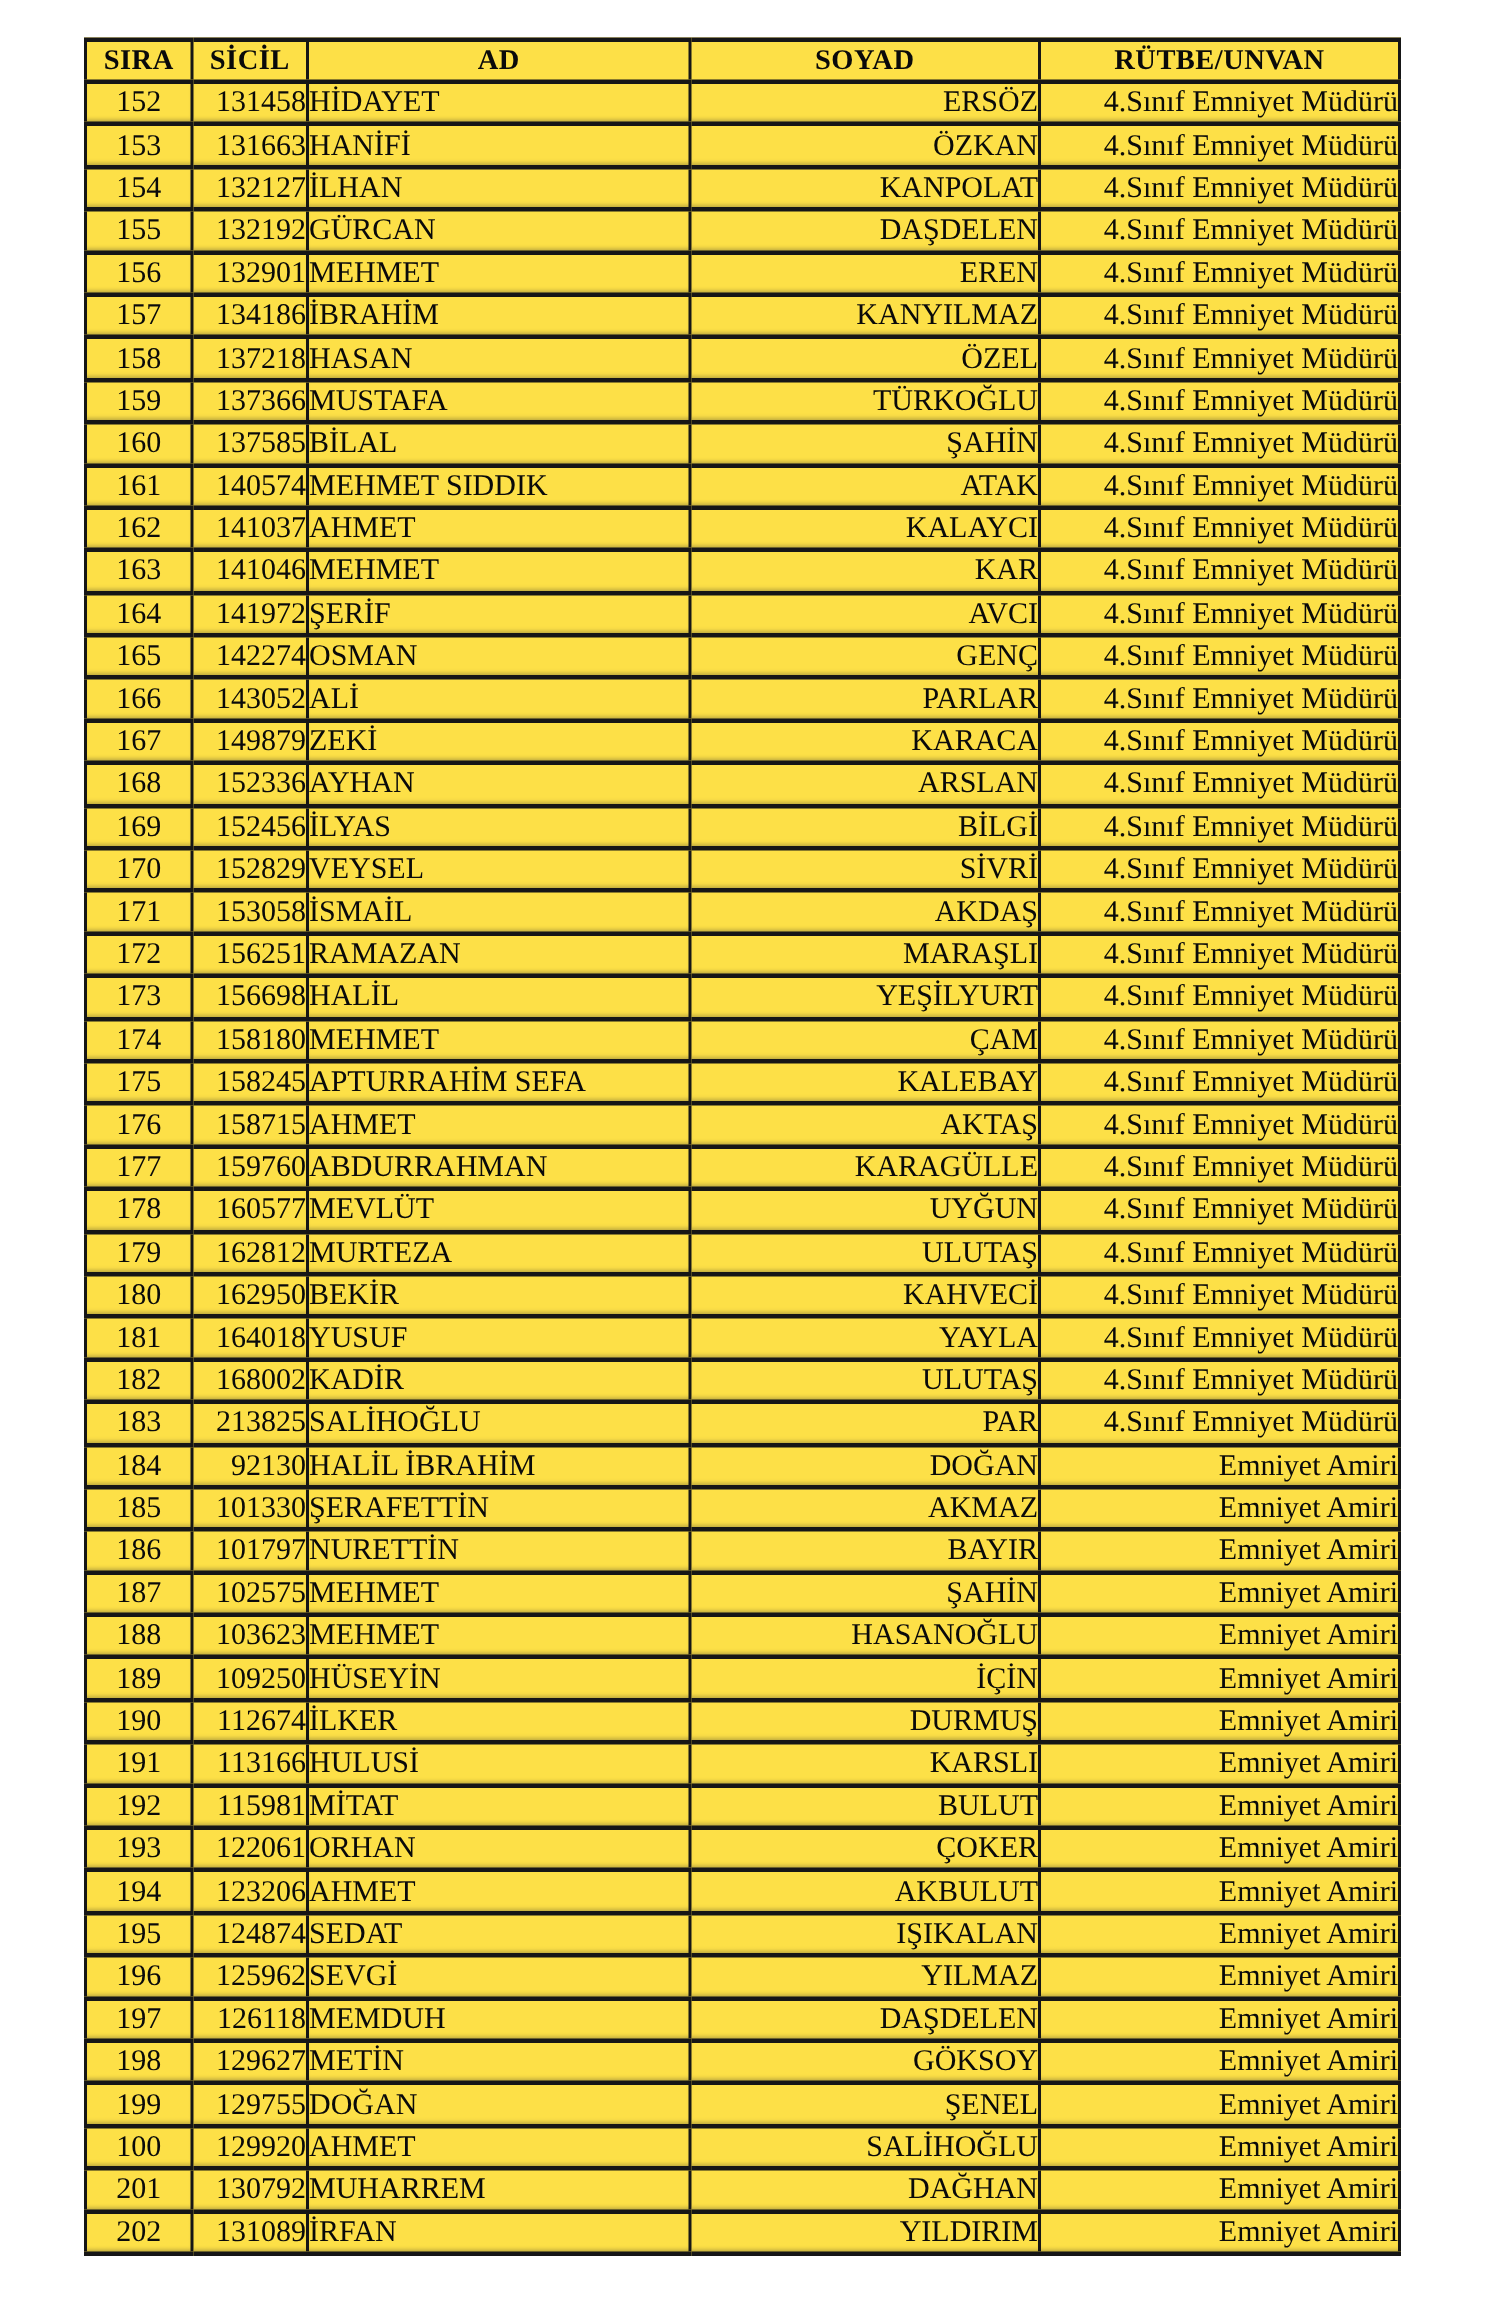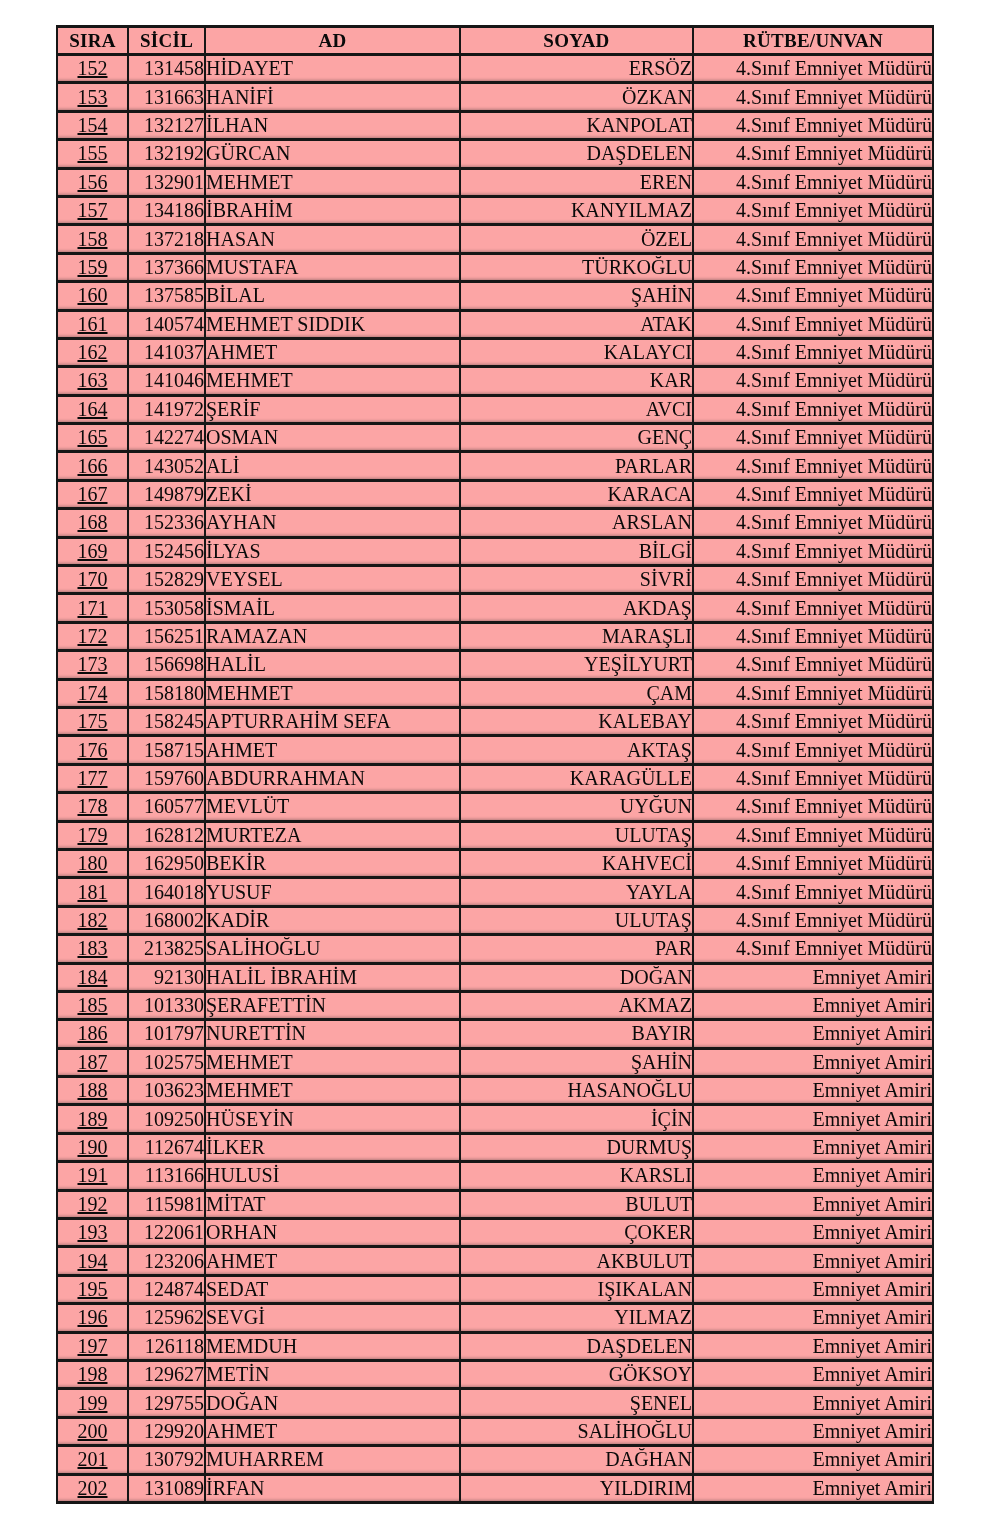--- a/index.html
+++ b/index.html
@@ -19,21 +19,21 @@
     background: #ffffff;
     overflow: hidden;
   }
   table.doc-table {
     position: absolute;
     left: 56px;
     top: 25px;
     border-collapse: collapse;
     table-layout: fixed;
     width: 876px;
-    background: #fca5a5;
+    background: #fde047;
   }
   table.doc-table col.c-sira  { width: 71px; }
   table.doc-table col.c-sicil { width: 77px; }
   table.doc-table col.c-ad    { width: 255px; }
   table.doc-table col.c-soyad { width: 233px; }
   table.doc-table col.c-rutbe { width: 240px; }
 
   table.doc-table th,
   table.doc-table td {
     border: 2px solid #161616;
@@ -51,21 +51,21 @@
     text-align: center;
     letter-spacing: 0.3px;
   }
   table.doc-table tbody td {
     height: 25.4px;
     font-size: 20px;
     font-weight: normal;
     
     box-shadow: inset 0 -3px 3px -2px rgba(40, 40, 40, 0.35);
   }
-  td.cell-sira  { text-align: center; text-decoration: underline; }
+  td.cell-sira  { text-align: center; }
   td.cell-sicil { text-align: right; padding-right: 5px; }
   td.cell-ad    { text-align: left;  padding-left: 5px; margin-left: 24px; }
   td.cell-soyad { text-align: right;  padding-left: 6px; }
   td.cell-rutbe { text-align: right;  padding-left: 5px; }
 </style>
 </head>
 <body>
 
 <div class="page">
   <table class="doc-table">
@@ -416,21 +416,21 @@
           <td class="cell-rutbe">Emniyet Amiri</td>
         </tr>
         <tr>
           <td class="cell-sira">199</td>
           <td class="cell-sicil">129755</td>
           <td class="cell-ad">DOĞAN</td>
           <td class="cell-soyad">ŞENEL</td>
           <td class="cell-rutbe">Emniyet Amiri</td>
         </tr>
         <tr>
-          <td class="cell-sira">200</td>
+          <td class="cell-sira">100</td>
           <td class="cell-sicil">129920</td>
           <td class="cell-ad">AHMET</td>
           <td class="cell-soyad">SALİHOĞLU</td>
           <td class="cell-rutbe">Emniyet Amiri</td>
         </tr>
         <tr>
           <td class="cell-sira">201</td>
           <td class="cell-sicil">130792</td>
           <td class="cell-ad">MUHARREM</td>
           <td class="cell-soyad">DAĞHAN</td>

